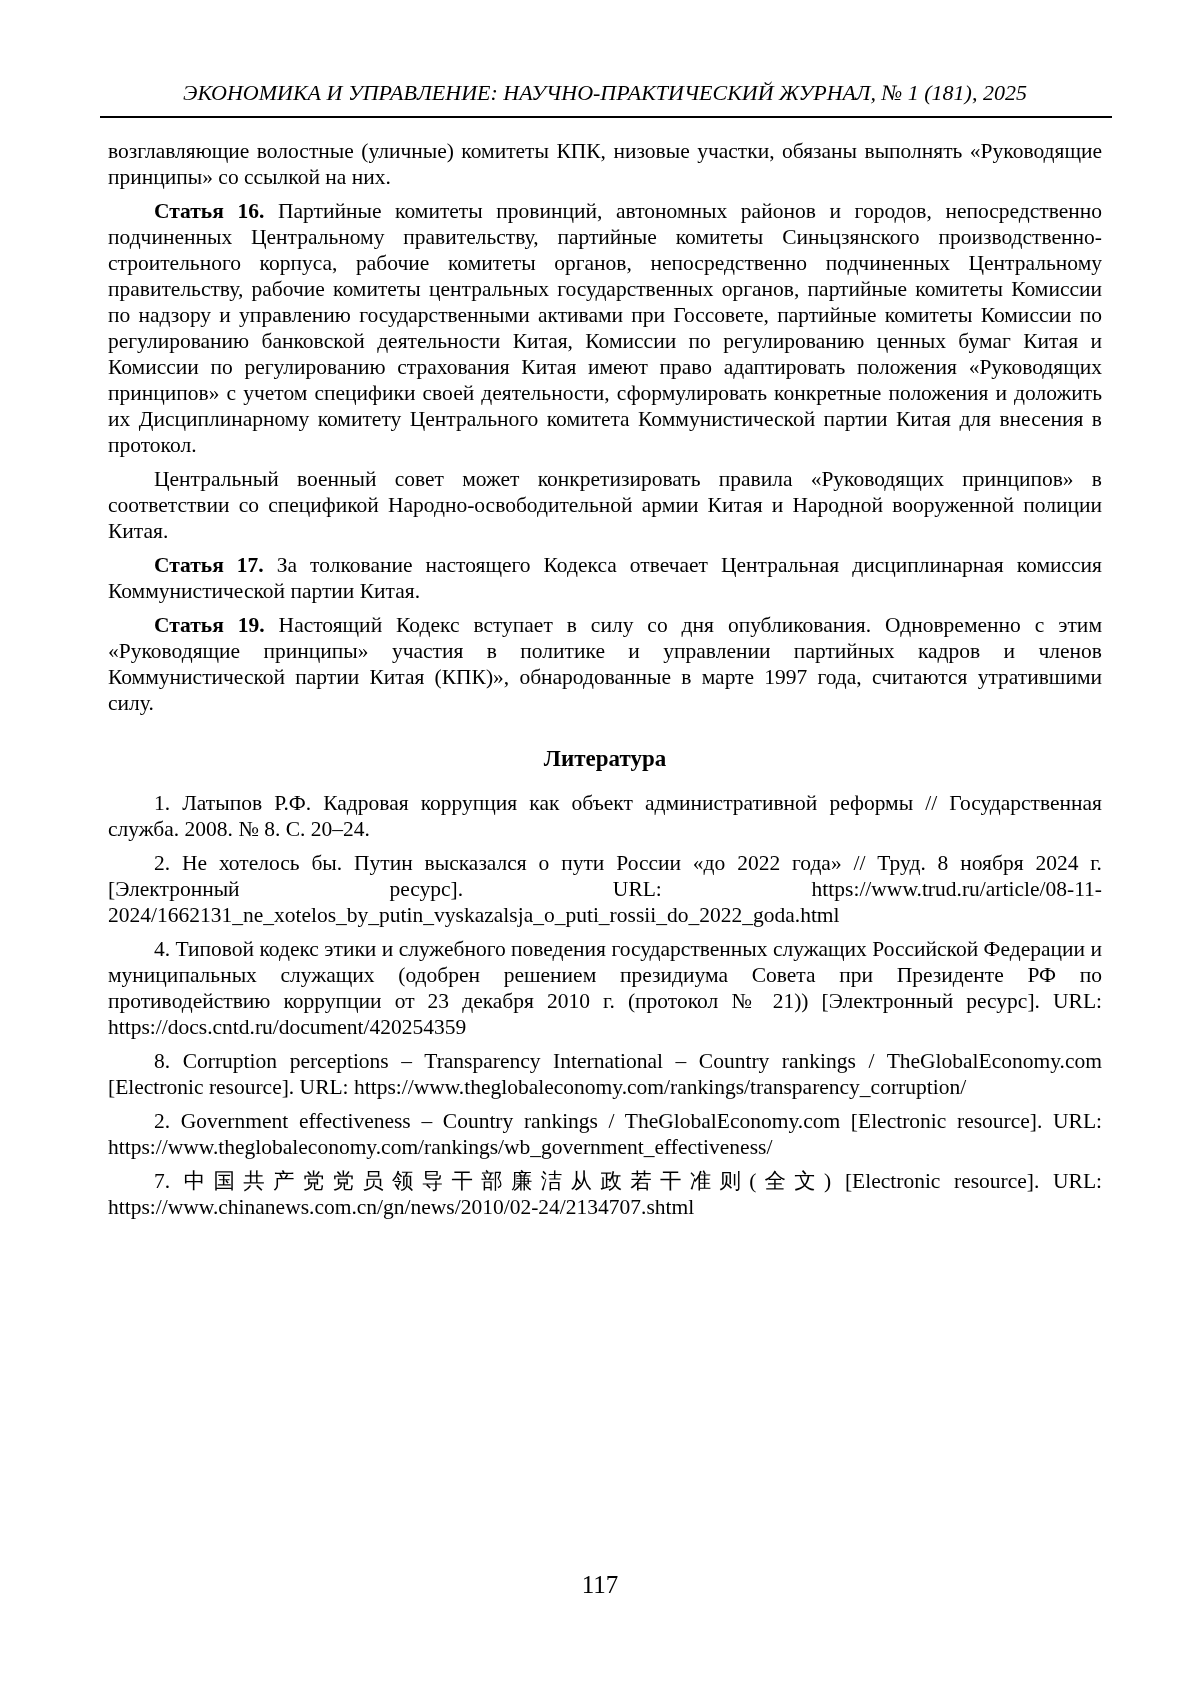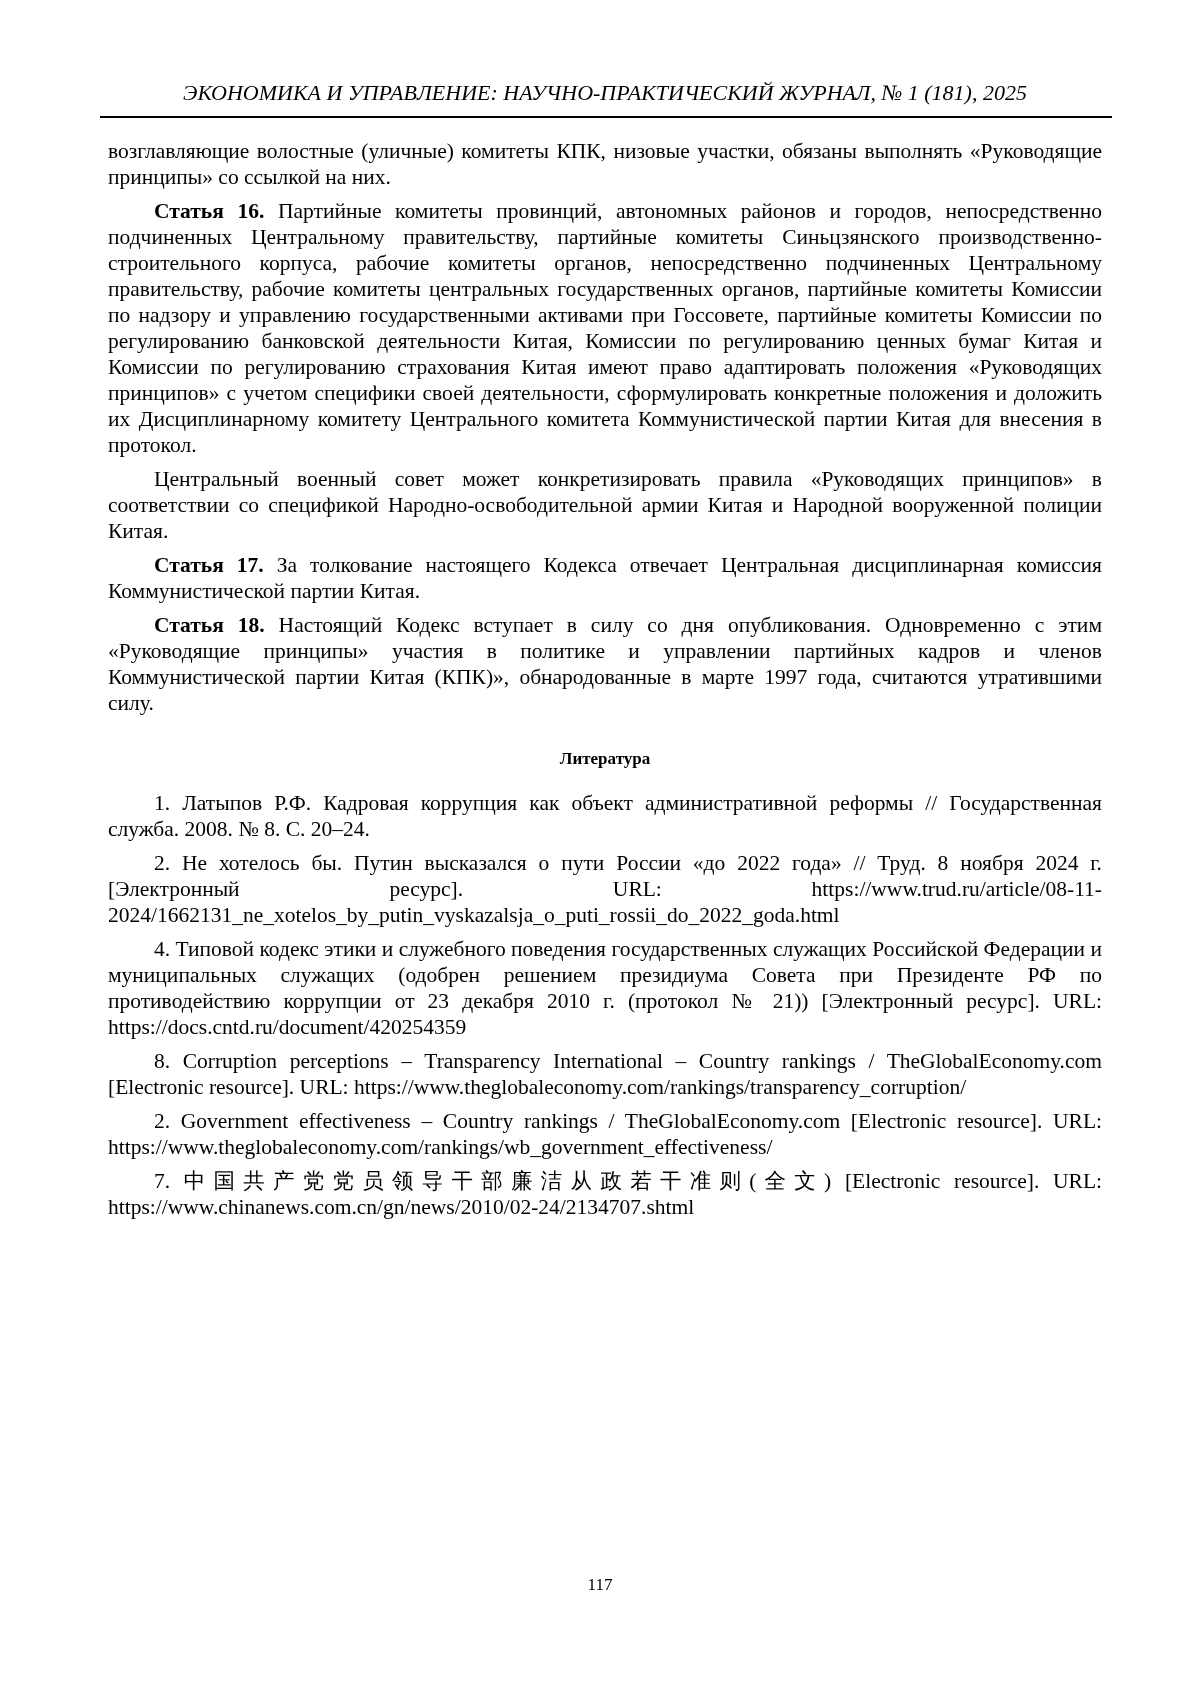--- a/index.html
+++ b/index.html
@@ -48,31 +48,31 @@
     margin: 8px;
     text-indent: 46px;
     overflow-wrap: anywhere;
   }
   .para.noindent { text-indent: 0; }
   .para b { font-weight: bold; }
   .lit-heading {
     margin: 30px 0 18px 0;
     text-align: center;
     font-weight: bold;
-    font-size: 17px;
+    font-size: 23px;
     line-height: 26px;
     text-indent: 0;
   }
   .page-number {
     position: absolute;
     top: 1572px;
     left: 0;
     width: 100%;
     text-align: center;
-    font-size: 17px;
+    font-size: 25px;
     line-height: 26px;
   }
 </style>
 </head>
 <body>
 
 <div class="page">
 
   <div class="running-head">ЭКОНОМИКА И УПРАВЛЕНИЕ: НАУЧНО-ПРАКТИЧЕСКИЙ ЖУРНАЛ, № 1 (181), 2025</div>
 
@@ -81,21 +81,21 @@
   <div class="content">
 
     <p class="para noindent"><span>возглавляющие волостные (уличные) комитеты КПК, низовые участки, обязаны выполнять «Руководящие принципы» со ссылкой на них.</span></p>
 
     <p class="para"><b>Статья 16.</b><span> Партийные комитеты провинций, автономных районов и городов, непосредственно подчиненных Центральному правительству, партийные комитеты Синьцзянского производственно-строительного корпуса, рабочие комитеты органов, непосредственно подчиненных Центральному правительству, рабочие комитеты центральных государственных органов, партийные комитеты Комиссии по надзору и управлению государственными активами при Госсовете, партийные комитеты Комиссии по регулированию банковской деятельности Китая, Комиссии по регулированию ценных бумаг Китая и Комиссии по регулированию страхования Китая имеют право адаптировать положения «Руководящих принципов» с учетом специфики своей деятельности, сформулировать конкретные положения и доложить их Дисциплинарному комитету Центрального комитета Коммунистической партии Китая для внесения в протокол.</span></p>
 
     <p class="para"><span>Центральный военный совет может конкретизировать правила «Руководящих принципов» в соответствии со спецификой Народно-освободительной армии Китая и Народной вооруженной полиции Китая.</span></p>
 
     <p class="para"><b>Статья 17.</b><span> За толкование настоящего Кодекса отвечает Центральная дисциплинарная комиссия Коммунистической партии Китая.</span></p>
 
-    <p class="para"><b>Статья 18.</b><span> Настоящий Кодекс вступает в силу со дня опубликования. Одновременно с этим «Руководящие принципы» участия в политике и управлении партийных кадров и членов Коммунистической партии Китая (КПК)», обнародованные в марте 1997 года, считаются утратившими силу.</span></p>
+    <p class="para"><b>Статья 19.</b><span> Настоящий Кодекс вступает в силу со дня опубликования. Одновременно с этим «Руководящие принципы» участия в политике и управлении партийных кадров и членов Коммунистической партии Китая (КПК)», обнародованные в марте 1997 года, считаются утратившими силу.</span></p>
 
     <p class="para lit-heading">Литература</p>
 
     <p class="para">1. Латыпов Р.Ф. Кадровая коррупция как объект административной реформы // Государственная служба. 2008. № 8. С. 20–24.</p>
     <p class="para">2. Не хотелось бы. Путин высказался о пути России «до 2022 года» // Труд. 8 ноября 2024 г. [Электронный ресурс]. URL: https://www.trud.ru/article/08-11-2024/1662131_ne_xotelos_by_putin_vyskazalsja_o_puti_rossii_do_2022_goda.html</p>
     <p class="para">4. Типовой кодекс этики и служебного поведения государственных служащих Российской Федерации и муниципальных служащих (одобрен решением президиума Совета при Президенте РФ по противодействию коррупции от 23 декабря 2010 г. (протокол № 21)) [Электронный ресурс]. URL: https://docs.cntd.ru/document/420254359</p>
     <p class="para">8. Corruption perceptions – Transparency International – Country rankings / TheGlobalEconomy.com [Electronic resource]. URL: https://www.theglobaleconomy.com/rankings/transparency_corruption/</p>
     <p class="para">2. Government effectiveness – Country rankings / TheGlobalEconomy.com [Electronic resource]. URL: https://www.theglobaleconomy.com/rankings/wb_government_effectiveness/</p>
     <p class="para">7. 中国共产党党员领导干部廉洁从政若干准则(全文) [Electronic resource]. URL: https://www.chinanews.com.cn/gn/news/2010/02-24/2134707.shtml</p>
 

